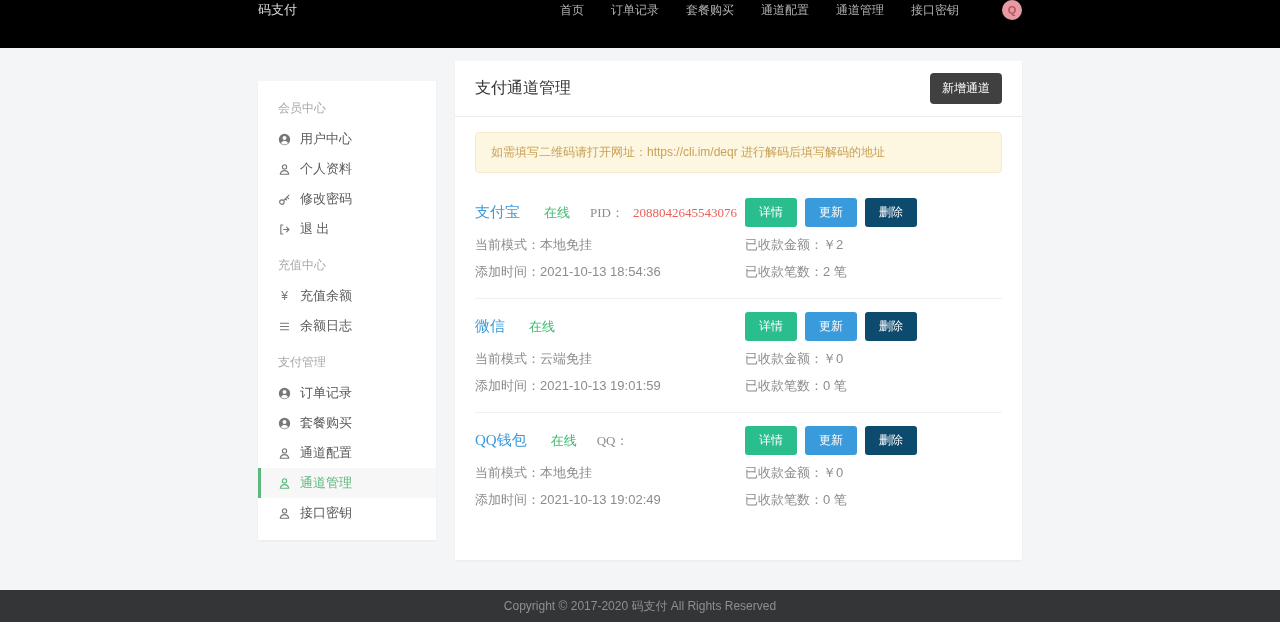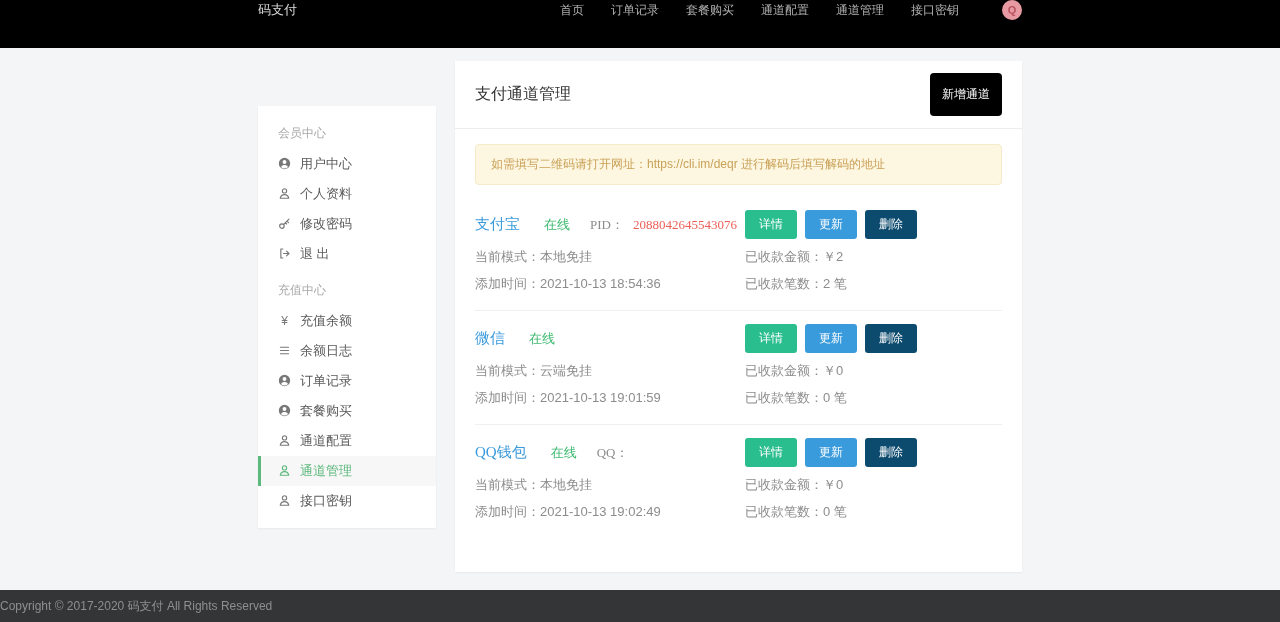--- a/index.html
+++ b/index.html
@@ -31,40 +31,40 @@
   .side-item .icon-yen { width:13px; text-align:center; font-size:12px; color:#787878; flex:none; }
   .side-item.active { background:#f7f7f7; border-left-color:#5cb87c; color:#5cb87c; }
   .side-item.active .icon { color:#5cb87c; }
   
   .main-card { flex:1; min-height:407px; padding-bottom:34px; }
   .card-header { display:flex; align-items:center; justify-content:space-between;
     padding:12px 20px; border-bottom:1px solid #ececec; }
   .card-title { font-size:16px; color:#333; }
   .btn { font-size:12px; color:#fff; border:none; border-radius:3px; cursor:pointer;
     font-family:inherit; }
-  .btn-add { background:#000000; padding:13px 12px; border-radius:4px; }
+  .btn-add { background:#404040; padding:7px 12px; border-radius:4px; }
   .alert { margin:15px 20px 12px; background:#fdf6e1; border:1px solid #f5ebc9;
     color:#c9a157; font-size:12px; padding:11px 15px; border-radius:4px; }
   
   .channel { margin:0 20px; padding:13px 0 17px; border-bottom:1px solid #f0f0f0;
     display:grid; grid-template-columns:270px 1fr; row-gap:9px; align-items:center; }
   .channel:last-child { border-bottom:none; }
   .ch-top { display:flex; align-items:center;font-family:Liberation Serif, serif; }
   .ch-name { color:#3a9bdc; font-size:15px; cursor:pointer; }
   .ch-status { color:#3cb96f; font-size:13px; margin-left:24px; }
   .ch-extra-label { color:#8c8c8c; font-size:13px; margin-left:20px; }
   .ch-extra-value { color:#ec5f58; font-size:13px; margin-left:9px; }
   .ch-buttons { display:flex; gap:8px; }
   .btn-detail { background:#2abd8e; padding:6px 14px; }
   .btn-update { background:#3a9bdc; padding:6px 14px; }
   .btn-delete { background:#0c4a6e; padding:6px 14px; }
   .meta { font-size:13px; color:#8c8c8c; }
   
   .footer { position:absolute; left:0; right:0; bottom:0; height:32px;
-    background:#343537; display:flex; align-items:center; }
+    background:#343537; display:flex; align-items:center; justify-content:center; }
   .footer span { color:#8f8f8f; font-size:12px; }
 </style>
 </head>
 <body>
 
 <div class="navbar">
   <div class="nav-inner">
     <span class="brand">码支付</span>
     <div class="nav-links">
       <span class="nav-link">首页</span>
@@ -127,20 +127,21 @@
     </div>
     <div class="side-item">
       <span class="icon">
           <svg viewBox="0 0 16 16" fill="none" stroke="currentColor" stroke-width="1.4" stroke-linecap="round">
             <path d="M3 4h10M3 8h10M3 12h10"></path>
           </svg>
         </span>
       <span>余额日志</span>
     </div>
 
+    <div class="side-header">支付管理</div>
 
     <div class="side-item">
       <span class="icon">
           <svg viewBox="0 0 16 16">
             <path fill="currentColor" d="M8 1a7 7 0 1 0 0 14A7 7 0 0 0 8 1zm0 2.8a2.4 2.4 0 1 1 0 4.8 2.4 2.4 0 0 1 0-4.8zm0 10.4a5.6 5.6 0 0 1-4.3-2c.9-1.6 2.5-2.4 4.3-2.4s3.4.8 4.3 2.4a5.6 5.6 0 0 1-4.3 2z"></path>
           </svg>
         </span>
       <span>订单记录</span>
     </div>
     <div class="side-item">

